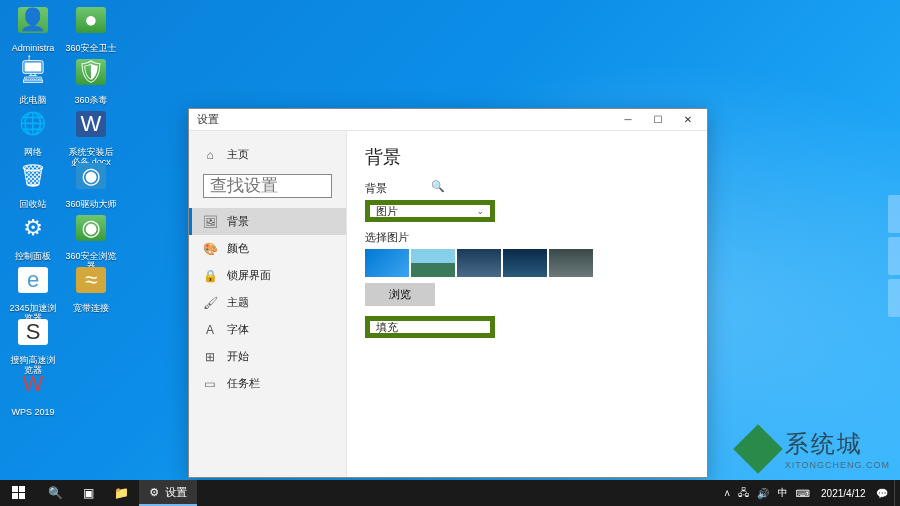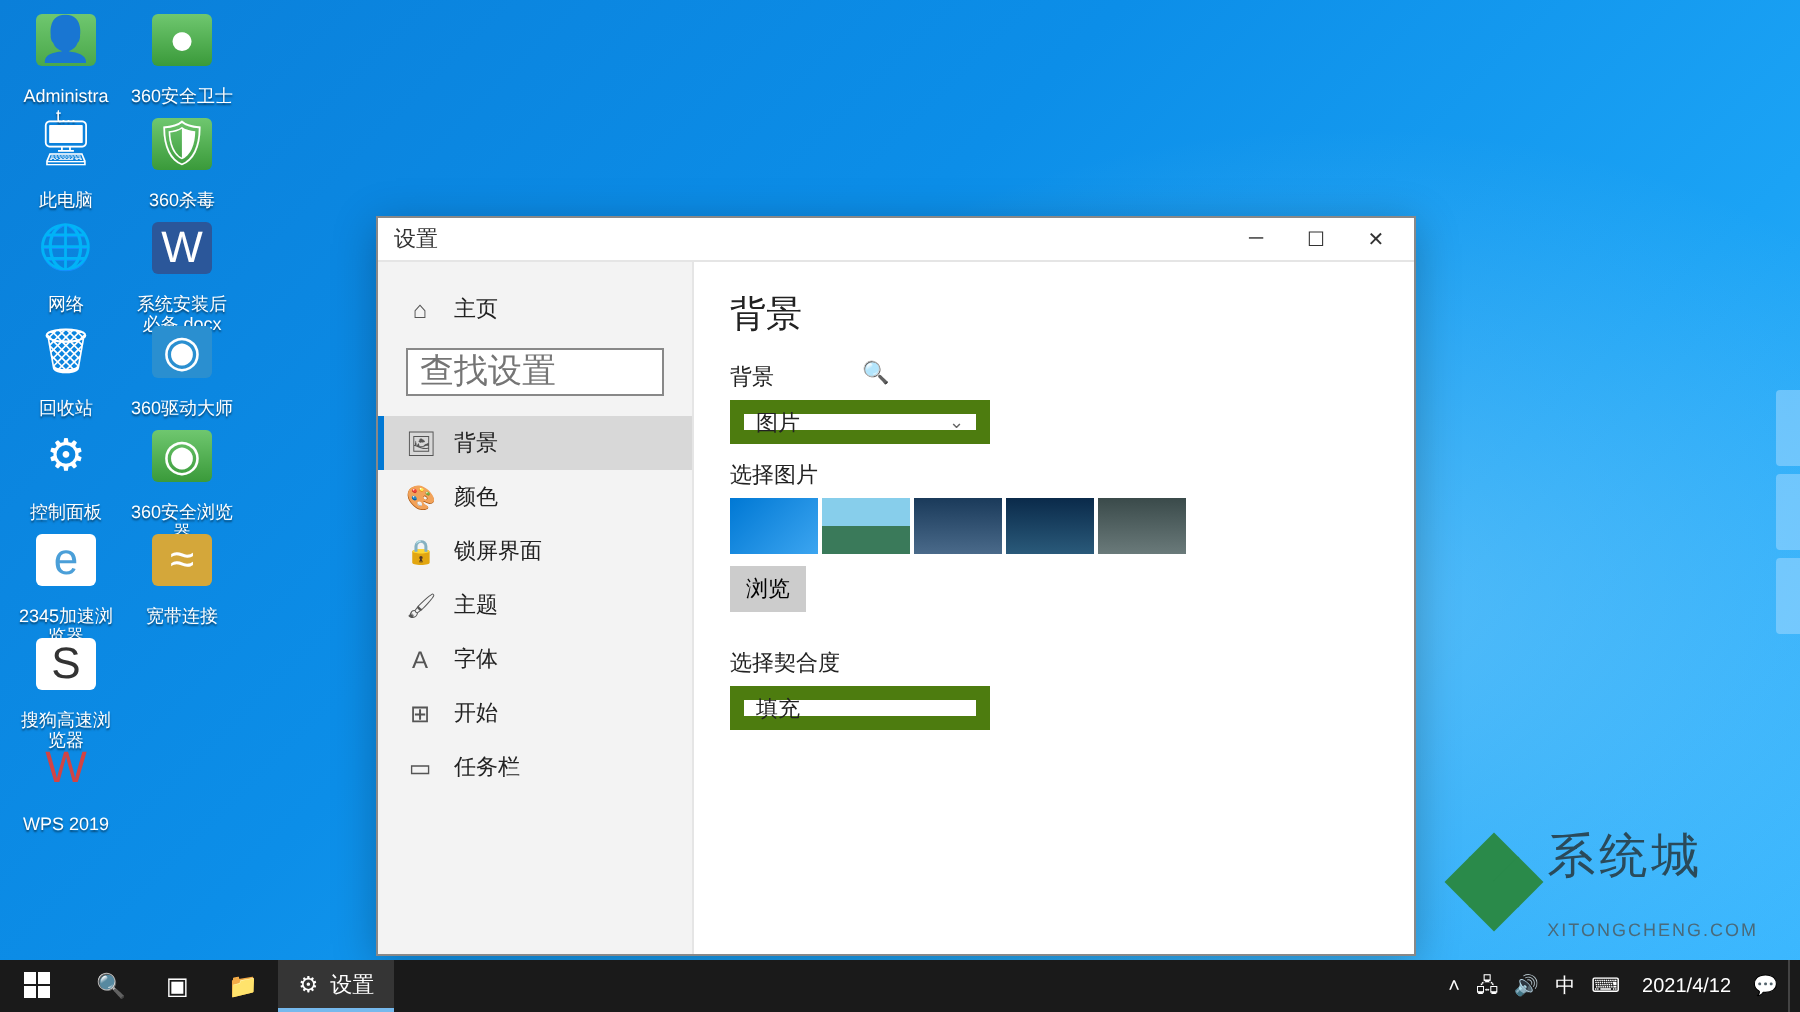--- a/index.html
+++ b/index.html
@@ -51,44 +51,44 @@
 .content { flex: 1; padding: 14px 18px; overflow-y: auto; font-size: 11px; color: #222; }
 .content h1 { font-size: 18px; font-weight: 400; margin-bottom: 12px; }
 .preview { width: 200px; height: 115px; background: linear-gradient(135deg,#0078d4,#3ca5f0); position: relative; margin-bottom: 14px; }
 .preview .p-taskbar { position:absolute; bottom:0; left:0; right:0; height:10px; background:#202020; }
 .preview .p-window { position:absolute; left:10px; top:14px; width:84px; height:78px; background:#1a3a5a; }
 .preview .p-window2 { position:absolute; left:22px; top:30px; width:60px; height:50px; background:#0d2438; display:flex; align-items:center; justify-content:center; color:#8ab8d8; font-size:12px; }
 .preview .p-logo { position:absolute; right:40px; top:38px; width:28px; height:28px; display:grid; grid-template:1fr 1fr/1fr 1fr; gap:1px; }
 .preview .p-logo span { background:rgba(255,255,255,0.85); }
 
 .field-label { font-size: 11px; margin-bottom: 4px; margin-top: 8px; }
-.dropdown { width: 130px; height: 22px; border: 7px solid #4d7c0f; display: flex; align-items: center; justify-content: space-between; padding: 0 6px; font-size: 11px; cursor: pointer; background:#fff;text-align:right; }
+.dropdown { width: 130px; height: 22px; border: 5px solid #4d7c0f; display: flex; align-items: center; justify-content: space-between; padding: 0 6px; font-size: 11px; cursor: pointer; background:#fff;text-align:right; }
 .dropdown .chev { font-size: 9px; color: #666; }
 
 .thumbs { display: flex; gap: 2px; margin: 4px 0 6px; }
 .thumb { width: 44px; height: 28px; cursor: pointer; }
 .thumb.t1 { background: linear-gradient(135deg,#0078d4,#3ca5f0); }
 .thumb.t2 { background: linear-gradient(#87ceeb 50%,#3a7a5a 50%); }
 .thumb.t3 { background: linear-gradient(#1a3a5a,#4a6a8a); }
 .thumb.t4 { background: linear-gradient(#0a2a4a,#2a5a7a); }
 .thumb.t5 { background: linear-gradient(#3a4a4a,#6a7a7a); }
 
-.browse-btn { padding: 4px 8px; background: #ccc; border: none; font-size: 11px; cursor: pointer; margin-bottom: 10px; }
-
-
-.watermark { position: absolute; right: 21px; bottom: 36px; display: flex; align-items: center; gap: 6px; color: #1a3a5a; justify-content: space-between; }
+.browse-btn { padding: 4px 24px; background: #ccc; border: none; font-size: 11px; cursor: pointer; margin-bottom: 10px; }
+
+
+.watermark { position: absolute; right: 10px; bottom: 36px; display: flex; align-items: center; gap: 6px; color: #1a3a5a; justify-content: space-between; }
 .watermark .diamond-logo { width: 42px; height: 42px; position: relative; }
 .watermark .dia { position:absolute; width:18px; height:18px; background:#2a8a4a; transform:rotate(45deg); }
 .watermark .dia.d1 { top:0; left:12px; }
 .watermark .dia.d2 { top:12px; left:0; }
 .watermark .dia.d3 { top:12px; left:24px; }
 .watermark .dia.d4 { top:24px; left:12px; }
 .watermark .wt-text { display:flex; flex-direction:column; }
 .watermark .wt-main { font-size: 24px; font-weight:300; color:#2a4a5a; letter-spacing:2px; }
-.watermark .wt-sub { font-size: 9px; color:#4a6a7a; letter-spacing:1px;margin-top:16px; }
+.watermark .wt-sub { font-size: 9px; color:#4a6a7a; letter-spacing:1px; }
 
 
 .taskbar { position: absolute; bottom: 0; left: 0; right: 0; height: 26px; background: #1a1a1a; display: flex; align-items: center; justify-content: space-between; }
 .tb-left { display: flex; align-items: center; height: 100%; }
 .tb-btn { height: 100%; display: flex; align-items: center; justify-content: center; padding: 0 10px; cursor: pointer; color: #fff; font-size: 12px; }
 .tb-btn.start { padding: 0 12px; }
 .tb-btn.active { background: rgba(255,255,255,0.12); border-bottom: 2px solid #76b9ed; }
 .tb-task { display: flex; align-items: center; gap: 6px; font-size: 11px; }
 .tb-right { display: flex; align-items: center; height: 100%; gap: 2px; padding-right: 2px; }
 .tray-ico { color: #fff; font-size: 10px; padding: 0 3px; cursor: pointer; }
@@ -232,21 +232,20 @@
       </div>
       <div class="field-label">选择图片</div>
       <div class="thumbs">
         <div class="thumb t1"></div>
         <div class="thumb t2"></div>
         <div class="thumb t3"></div>
         <div class="thumb t4"></div>
         <div class="thumb t5"></div>
       </div>
       <button class="browse-btn">浏览</button>
-      <div class="field-label">选择契合度</div>
       <div class="dropdown">
         <span>填充</span>
 
       </div>
       
     </div>
   </div>
 </div>
 
 <div class="watermark">

